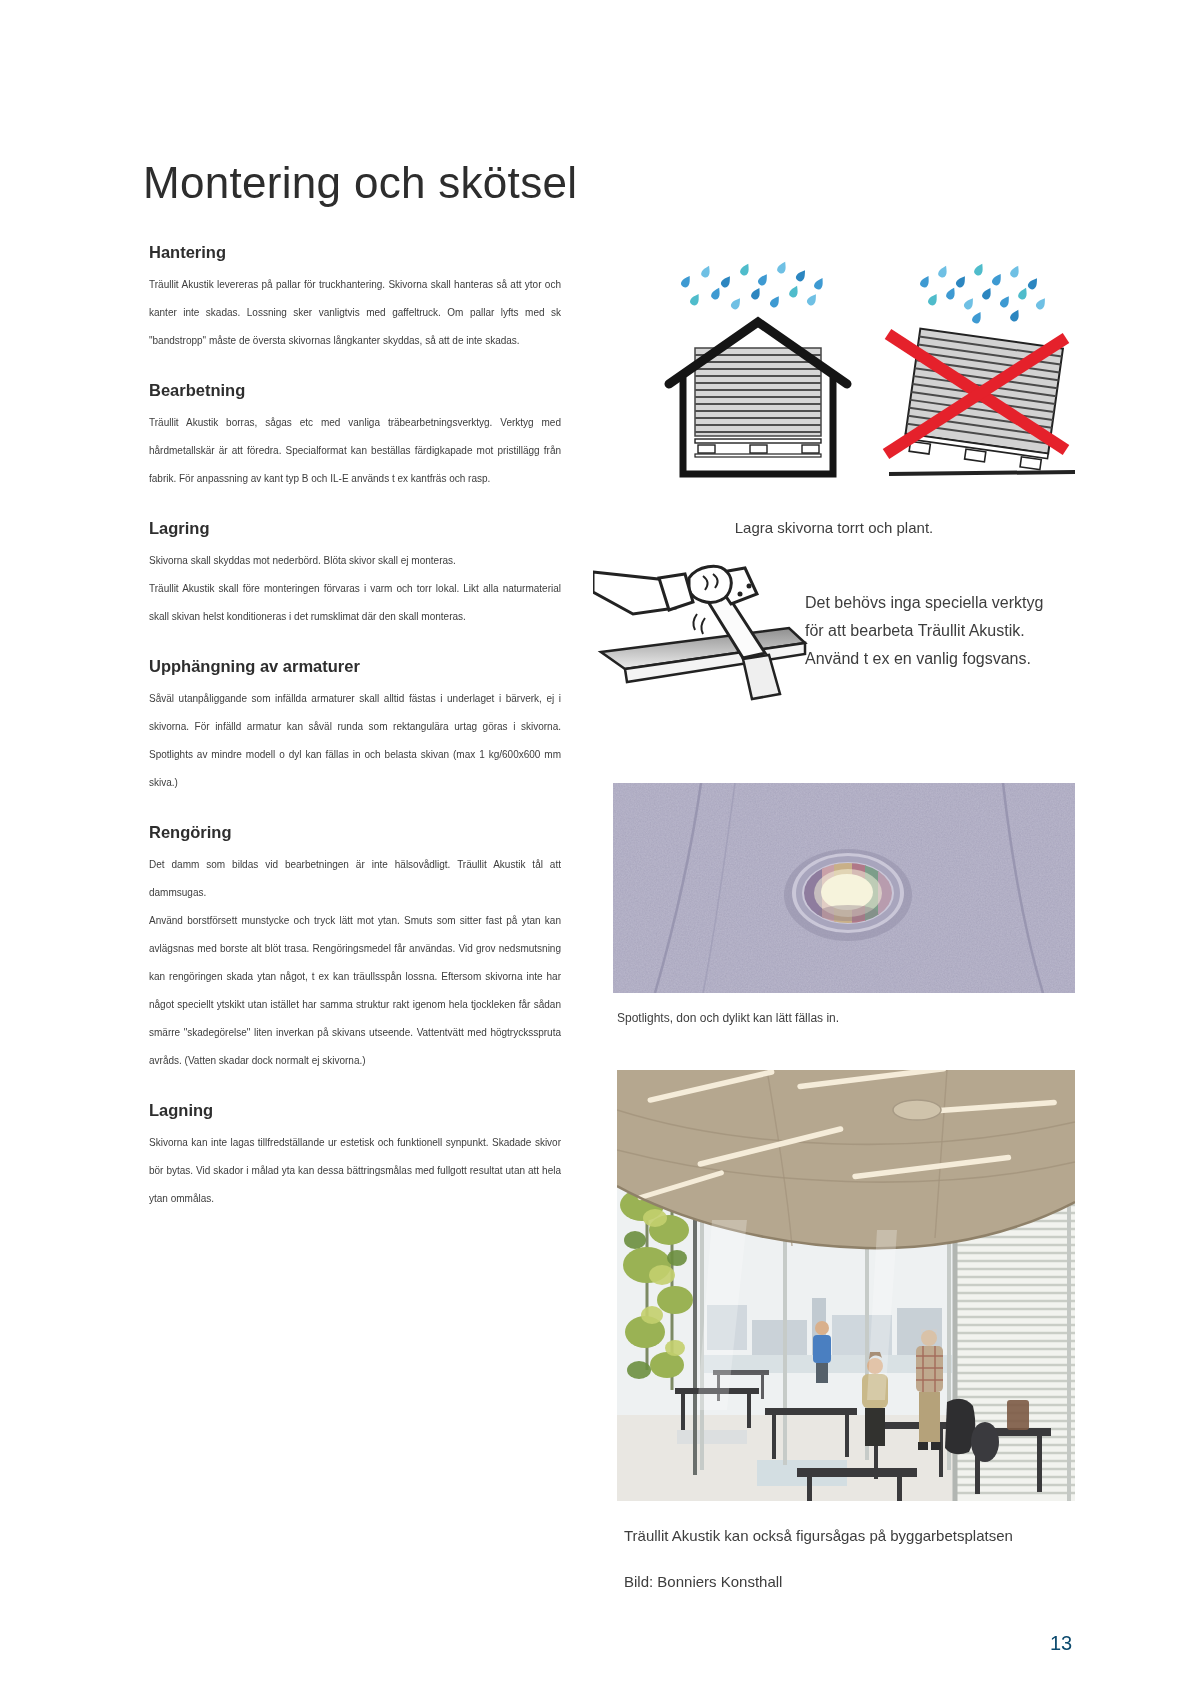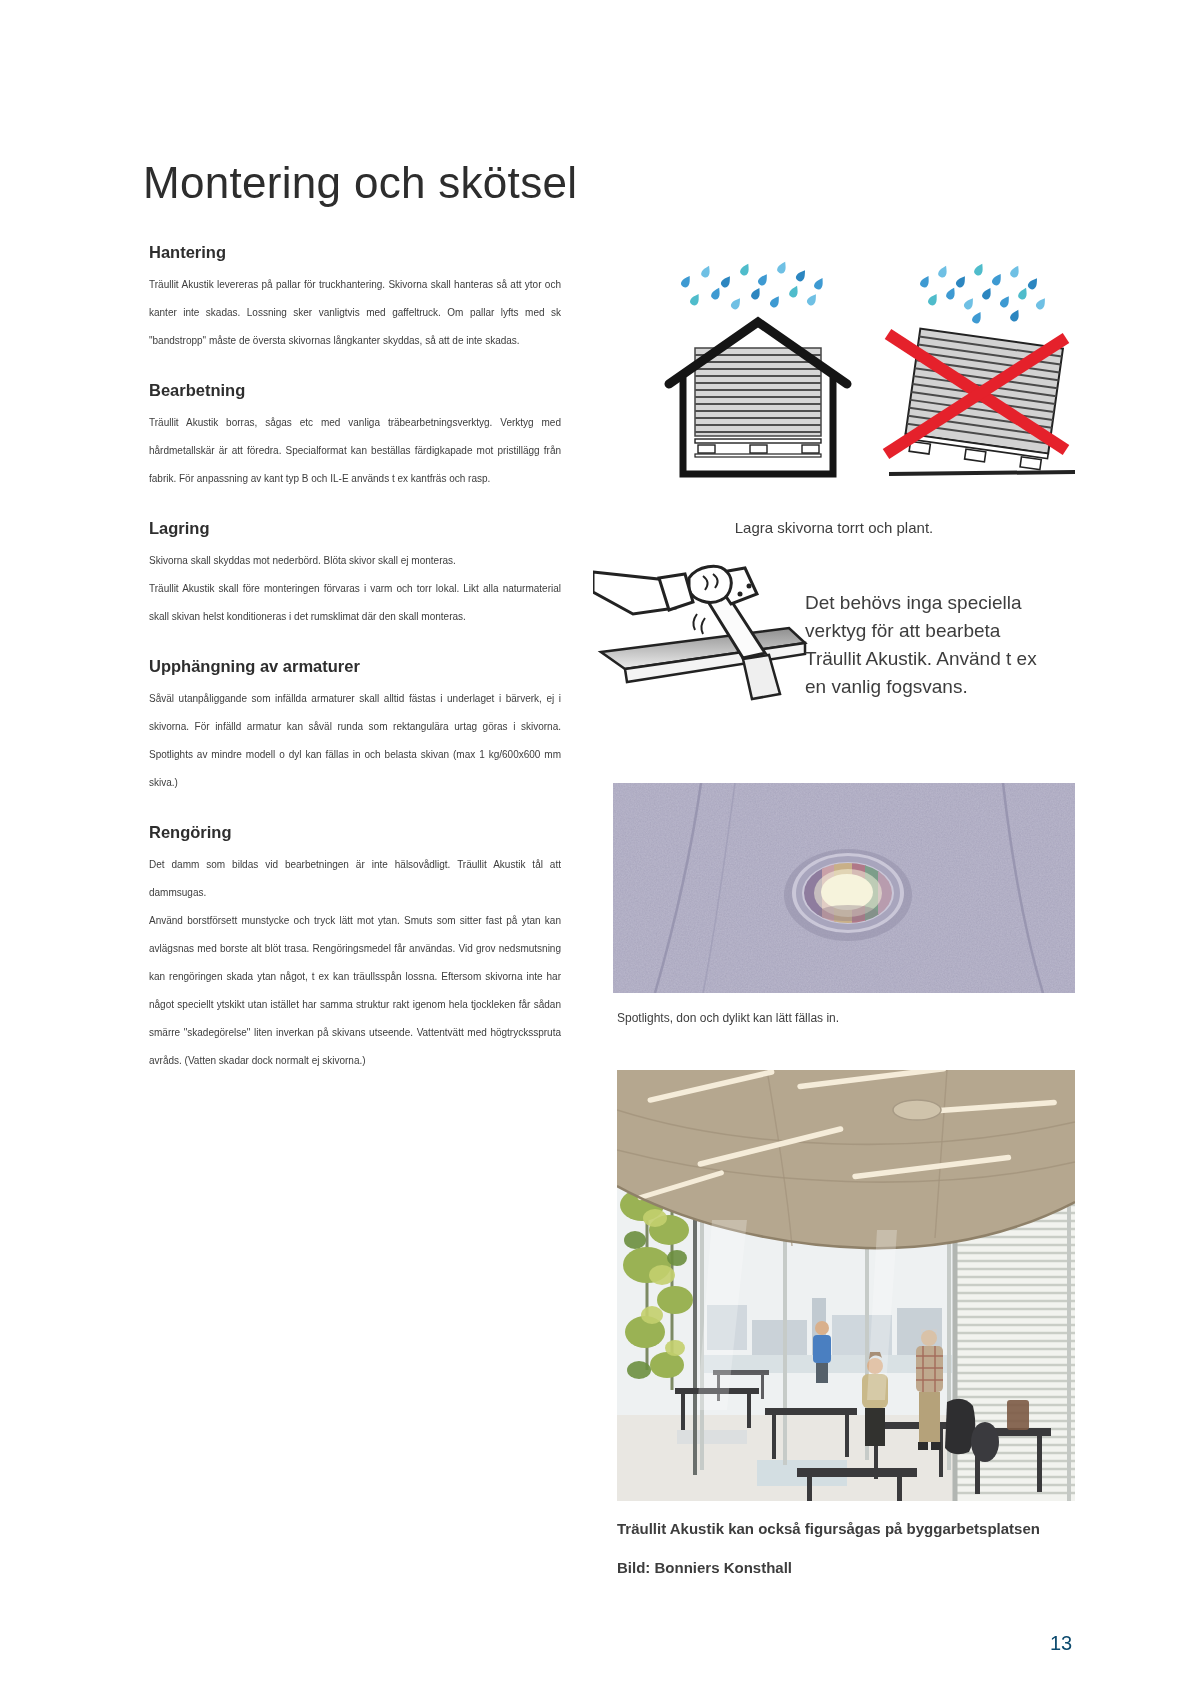--- a/index.html
+++ b/index.html
@@ -13,26 +13,26 @@
     font-size:44px;font-weight:300;color:#2d2d2d;letter-spacing:.3px;
   }
   .col-left{position:absolute;left:133px;top:243px;width:428px;}
   .sec{margin:0 0 26px 16px;}
   .sec h3{font-size:16.5px;font-weight:700;color:#2e2e2e;margin:0 0 9px 0;}
   .sec p{font-size:10px;line-height:28px;text-align:justify;margin:0;}
   .col-right{position:absolute;left:583px;top:243px;width:500px;height:1400px;}
   .fig-storage{position:absolute;left:0;top:17px;width:492px;height:225px;}
   .cap-storage{position:absolute;left:101px;top:276px;width:300px;text-align:center;font-size:15px;}
   .fig-saw{position:absolute;left:10px;top:313px;width:217px;height:148px;}
-  .saw-note{position:absolute;left:222px;top:346px;width:252px;font-size:19px;line-height:28px;}
+  .saw-note{position:absolute;left:222px;top:346px;width:252px;font-size:16px;line-height:28px;}
   .photo-spot{position:absolute;left:30px;top:540px;width:462px;height:210px;display:block;}
   .cap-spot{position:absolute;left:34px;top:768px;width:440px;font-size:12px;}
   .photo-interior{position:absolute;left:34px;top:827px;width:458px;height:431px;display:block;}
   .cap-interior{position:absolute;left:34px;top:1266px;width:446px;font-size:15px;line-height:39px;}
-  .cap-interior p{margin:0;font-weight:bold;}
+  .cap-interior p{margin:7px;}
   .page-number{position:absolute;left:1050px;top:1632px;font-size:20px;color:#0c4a6e;}
 </style>
 </head>
 <body>
 
 <div class="page">
 
   <h1 class="title">Montering och skötsel</h1>
 
   <div class="col-left">
@@ -50,20 +50,24 @@
       <p>Träullit Akustik skall före monteringen förvaras i varm och torr lokal. Likt alla naturmaterial skall skivan helst konditioneras i det rumsklimat där den skall monteras.</p>
     </section>
     <section class="sec">
       <h3>Upphängning av armaturer</h3>
       <p>Såväl utanpåliggande som infällda armaturer skall alltid fästas i underlaget i bärverk, ej i skivorna. För infälld armatur kan såväl runda som rektangulära urtag göras i skivorna. Spotlights av mindre modell o dyl kan fällas in och belasta skivan (max 1 kg/600x600 mm skiva.)</p>
     </section>
     <section class="sec">
       <h3>Rengöring</h3>
       <p>Det damm som bildas vid bearbetningen är inte hälsovådligt. Träullit Akustik tål att dammsugas.</p>
       <p>Använd borstförsett munstycke och tryck lätt mot ytan. Smuts som sitter fast på ytan kan avlägsnas med borste alt blöt trasa. Rengöringsmedel får användas. Vid grov nedsmutsning kan rengöringen skada ytan något, t ex kan träullsspån lossna. Eftersom skivorna inte har något speciellt ytskikt utan istället har samma struktur rakt igenom hela tjockleken får sådan smärre "skadegörelse" liten inverkan på skivans utseende. Vattentvätt med högtrycksspruta avråds. (Vatten skadar dock normalt ej skivorna.)</p>
+    </section>
+    <section class="sec">
+      <h3>Lagning</h3>
+      <p>Skivorna kan inte lagas tillfredställande ur estetisk och funktionell synpunkt. Skadade skivor bör bytas. Vid skador i målad yta kan dessa bättringsmålas med fullgott resultat utan att hela ytan ommålas.</p>
     </section>
   </div>
 
   <div class="col-right">
 
     <svg class="fig-storage" viewBox="0 0 492 225" aria-hidden="true">
       <defs>
         <path id="drop" d="M0,-7 C2.6,-3 4,-1 4,1.6 A4,4 0 1,1 -4,1.6 C-4,-1 -2.6,-3 0,-7 Z"></path>
       </defs>
 

